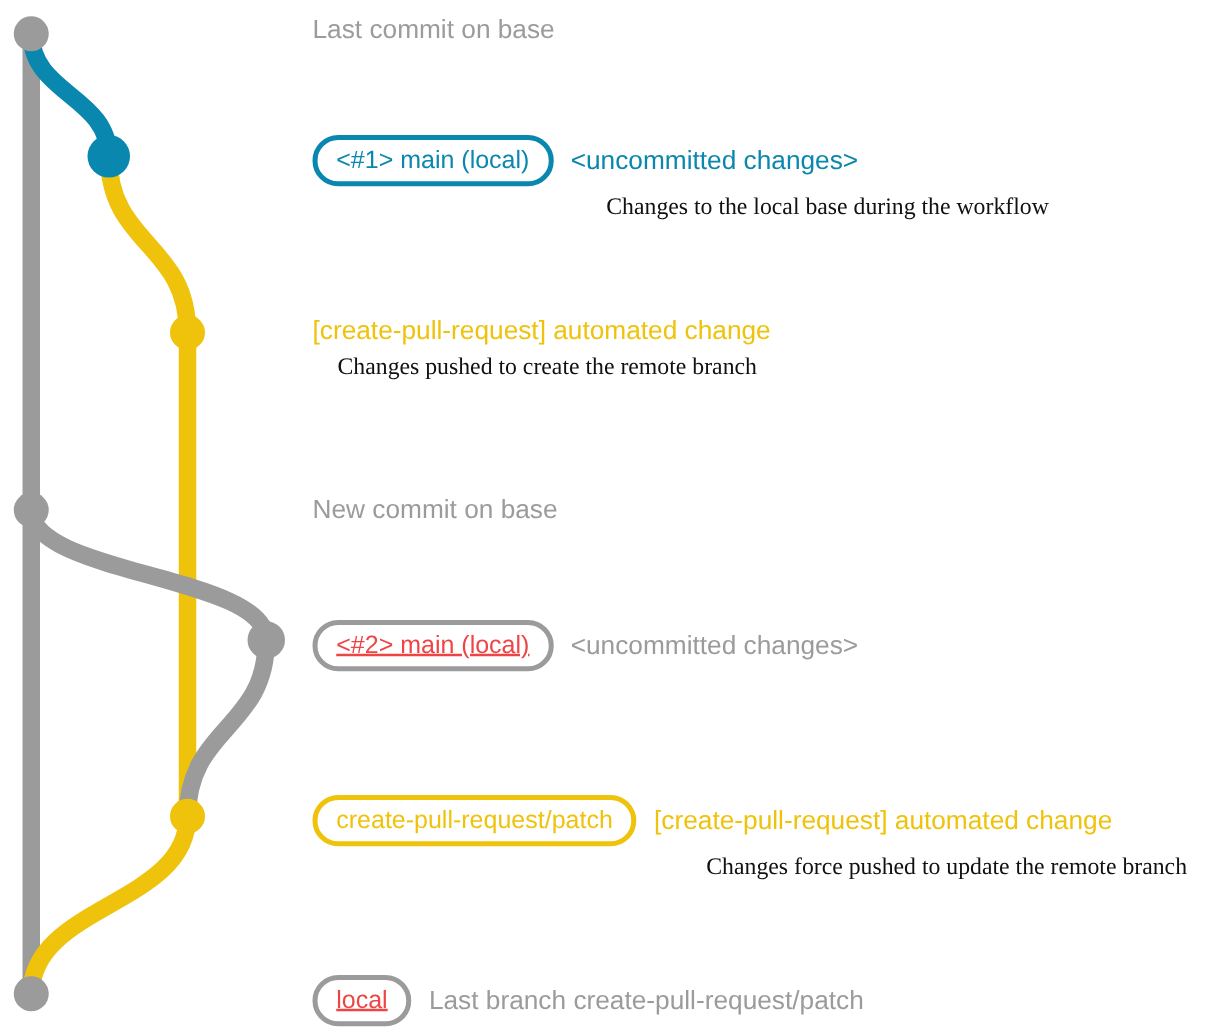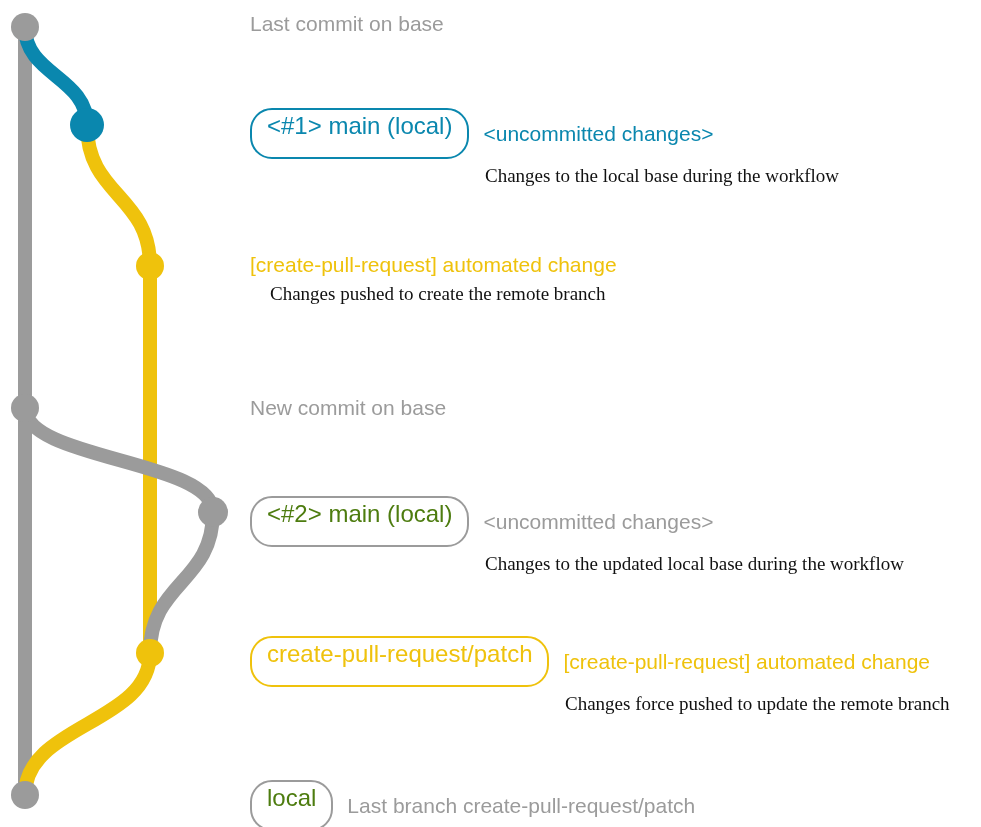--- a/index.html
+++ b/index.html
@@ -33,32 +33,32 @@
     position: absolute;
     left: 250px;
   }
   .row-head {
     display: flex;
     align-items: center;
     white-space: nowrap;
   }
   .badge {
     display: inline-block;
-    border: 2px solid #701a75;
+    border: 4px solid #701a75;
     border-radius: 22px;
-    padding: 5px 15px 20px 15px;
-    font-size: 24px;
+    padding: 5px 15px 6px 15px;
+    font-size: 20px;
     line-height: 22px;
     color: #9b9b9b;
     background: #ffffff;
     white-space: nowrap;
   }
   .badge.blue  { border-color: #0a87ae; color: #0a87ae; }
   .badge.yellow{ border-color: #efc20c; color: #efc20c; }
-  .badge.gray  { border-color: #9b9b9b; color: #4d7c0f; }
+  .badge.gray  { border-color: #9b9b9b; color: #ef4444; text-decoration: underline; }
 
   .subject {
     font-size: 21px;
     line-height: 24px;
     white-space: nowrap;
   }
   .subject.blue   { color: #0a87ae; }
   .subject.yellow { color: #efc20c; }
   .subject.gray   { color: #9b9b9b; }
   .subject.has-badge { margin-left: 14px; text-align: center; }
@@ -129,21 +129,20 @@
     <div class="row-head">
       <span class="subject gray">New commit on base</span>
     </div>
   </div>
 
   <div class="row" style="top:496px;">
     <div class="row-head">
       <span class="badge gray">&lt;#2&gt; main (local)</span>
       <span class="subject gray has-badge">&lt;uncommitted changes&gt;</span>
     </div>
-    <div class="note indent-3">Changes to the updated local base during the workflow</div>
   </div>
 
   <div class="row" style="top:636px;">
     <div class="row-head">
       <span class="badge yellow">create-pull-request/patch</span>
       <span class="subject yellow has-badge">[create-pull-request] automated change</span>
     </div>
     <div class="note indent-4">Changes force pushed to update the remote branch</div>
   </div>
 

